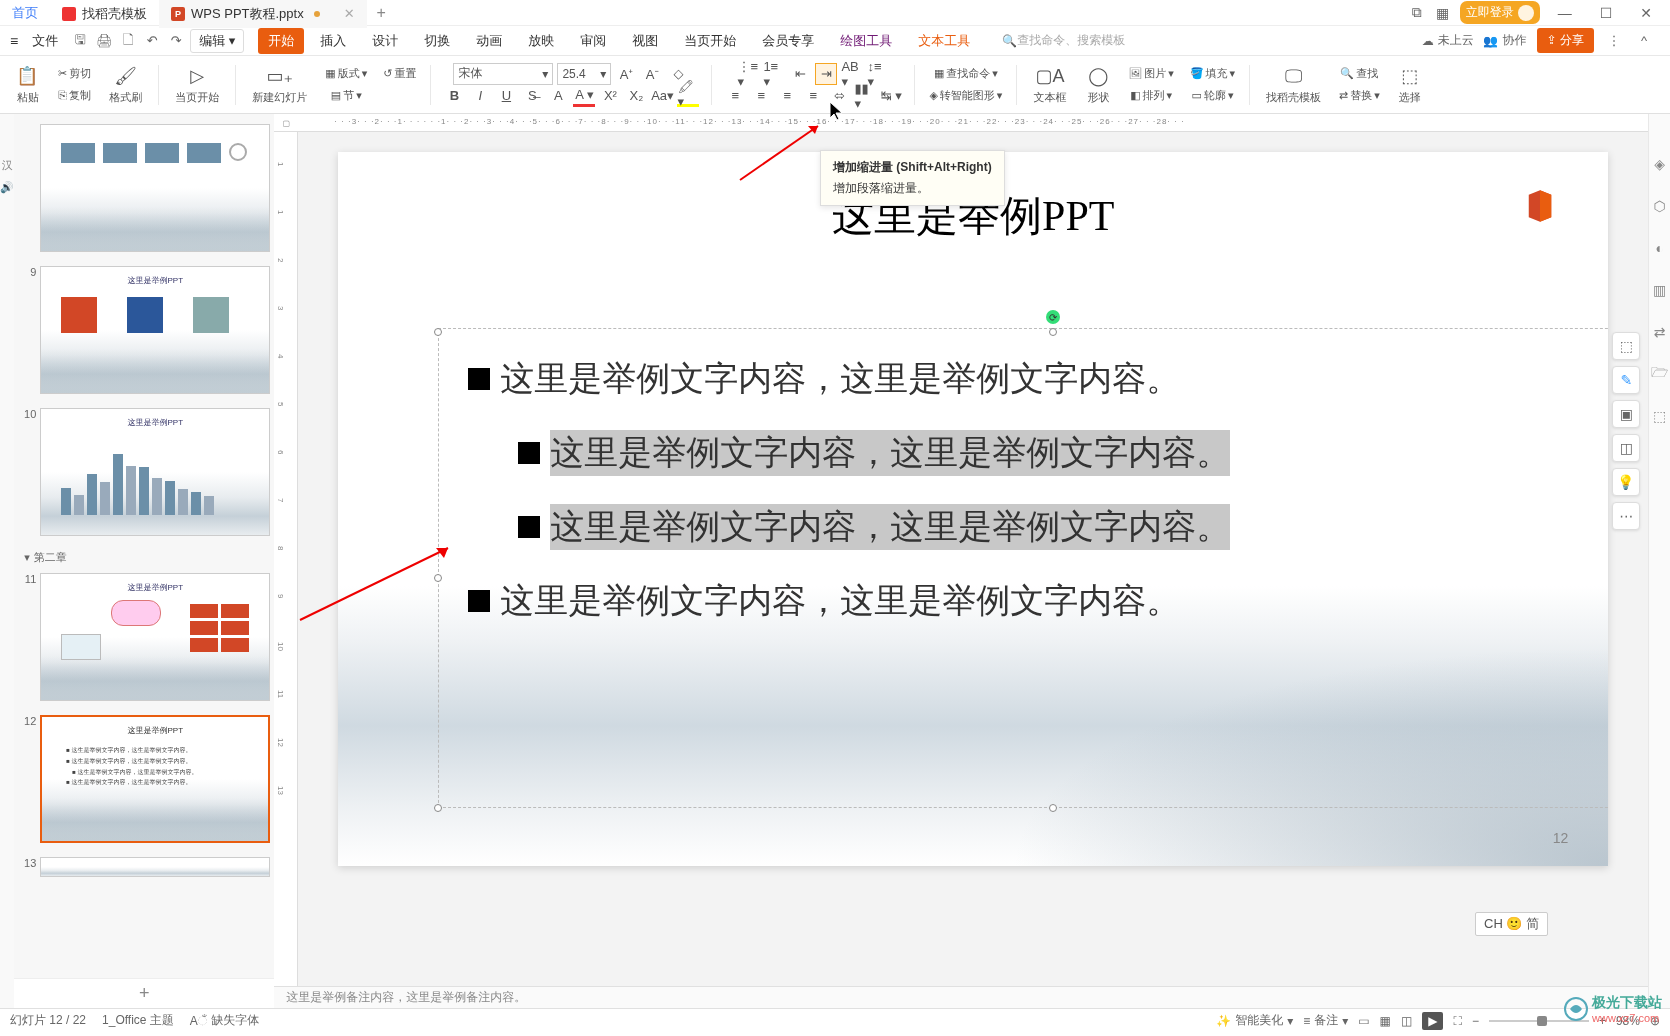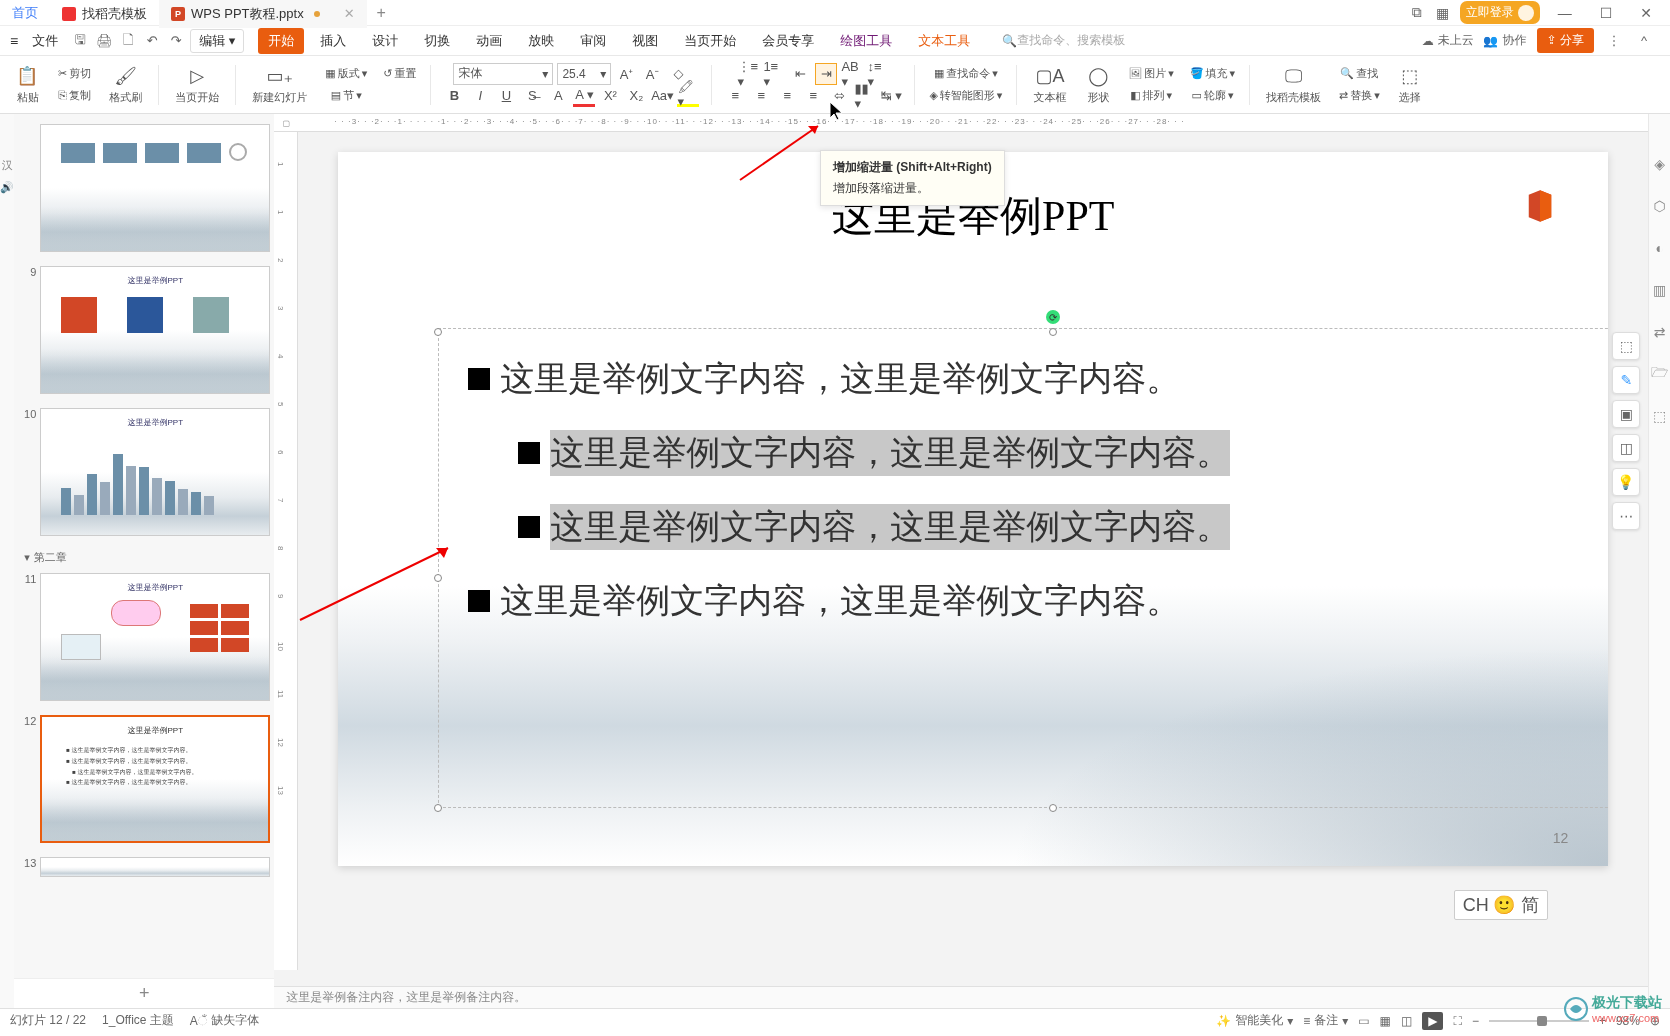--- a/index.html
+++ b/index.html
@@ -114,24 +114,24 @@
 .arrow svg { overflow: visible; }
 
 
 .cursor { position: absolute; top: 102px; left: 830px; z-index: 200; font-size: 16px; }
 
 
 .right-strip { width: 30px; background: #fafafa; border-left: 1px solid #e8e8e8; display: flex; flex-direction: column; align-items: center; padding-top: 40px; gap: 22px; }
 .rs-icon { width: 20px; height: 20px; color: #888; font-size: 14px; cursor: pointer; display: flex; align-items: center; justify-content: center; }
 
 
-.notes-bar { height: 22px; background: #fafafa; border-top: 1px solid #e0e0e0; padding: 2px 12px; font-size: 12px; color: #888; display: flex; align-items: center; margin-top: 16px; }
-
-
-.ime-badge { position: absolute; bottom: 50px; right: 100px; background: #fff; border: 1px solid #ccc; padding: 2px 8px; font-size: 18px; border-radius: 2px; display: flex; align-items: center; gap: 4px; color: #555; }
+.notes-bar { height: 22px; background: #fafafa; border-top: 1px solid #e0e0e0; padding: 2px 12px; font-size: 12px; color: #888; display: flex; align-items: center; }
+
+
+.ime-badge { position: absolute; bottom: 50px; right: 100px; background: #fff; border: 1px solid #ccc; padding: 2px 8px; font-size: 13px; border-radius: 2px; display: flex; align-items: center; gap: 4px; color: #555; }
 
 
 .watermark { position: absolute; bottom: 12px; right: 8px; font-size: 14px; color: #5ab; display: flex; align-items: center; gap: 4px; z-index: 300; }
 
 
 .statusbar { height: 24px; background: #fff; border-top: 1px solid #e0e0e0; display: flex; align-items: center; padding: 0 10px; font-size: 12px; color: #666; gap: 16px; }
 .sb-right { margin-left: auto; display: flex; align-items: center; gap: 10px; }
 .sb-item { display: flex; align-items: center; gap: 4px; cursor: pointer; }
 .zoom-slider { width: 100px; height: 2px; background: #ccc; position: relative; }
 .zoom-thumb { position: absolute; top: -4px; left: 48%; width: 10px; height: 10px; background: #888; border-radius: 2px; }

